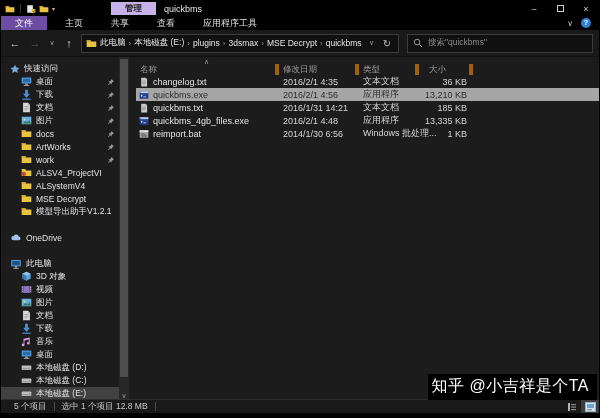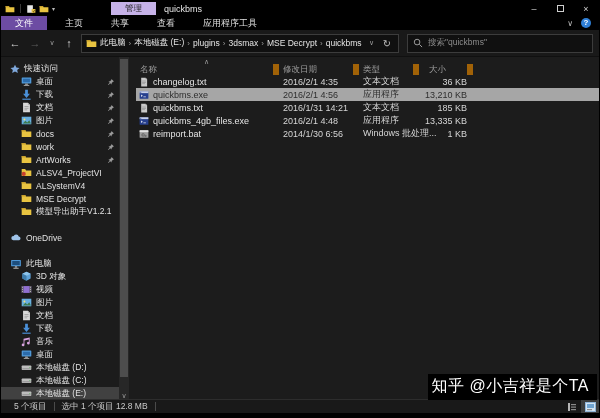--- a/index.html
+++ b/index.html
@@ -6,21 +6,21 @@
   html,body { width:600px; height:418px; background:#000; overflow:hidden; }
   body { font-family:"Liberation Sans","DejaVu Sans",sans-serif; color:#e6e6e6; }
   .window { position:relative; width:600px; height:418px; background:#1c1c1c; border:1px solid #000; }
 
   
   .titlebar { height:15px; background:#000; display:flex; align-items:center; }
   .qat { display:flex; align-items:center; gap:3px; padding-left:4px; }
   .qat .sep { width:1px; height:9px; background:#3a3a3a; margin:0 2px; }
   .qat svg { display:block; }
   .qat .dd { color:#bbbbbb; font-size:6px; line-height:6px; }
-  .manage-badge { margin-left:56px; background:#c6b2e8; color:#1b1b1b; font-size:8.5px; padding:1px 14px; height:13px; display:flex; align-items:center; }
+  .manage-badge { margin-left:56px; background:#c6b2e8; color:#1b1b1b; font-size:8.5px; padding:1px 14px; height:13px; display:flex; align-items:center;font-weight:bold; }
   .win-title { margin-left:8px; font-size:9px; color:#e8e8e8; }
   .win-controls { margin-left:auto; display:flex; height:15px; }
   .win-btn { width:26px; display:flex; align-items:center; justify-content:center; font-size:9px; color:#cfcfcf; cursor:default; }
   .max-glyph { width:7px; height:7px; border:1px solid #cfcfcf; display:block; }
 
   
   .ribbon { height:14px; background:#000; display:flex; align-items:stretch; font-size:9px;gap:8px; }
   .rtab { padding:0 10px; display:flex; align-items:center; color:#e0e0e0; }
   .rtab.file { background:#6d4ca3; color:#fff; padding:0 14px; }
   .ribbon-right { margin-left:auto; display:flex; align-items:center; gap:8px; padding-right:8px; }
@@ -50,21 +50,21 @@
   .side-item.selected { background:#414141; }
   .side-item .pin { margin-left:auto; margin-right:4px; flex:none; }
   .side-item svg { flex:none; }
   .side-scroll { width:10px; background:#272727; position:relative; flex:none; }
   .side-scroll .thumb { position:absolute; top:2px; left:1px; width:8px; height:318px; background:#4d4d4d; }
   .side-scroll .s-arrow { position:absolute; bottom:1px; left:0; width:10px; text-align:center; color:#9a9a9a; font-size:7px; }
 
   .content { flex:1; padding:2px 0 0 7px; overflow:hidden; position:relative; }
   .grid { display:grid; grid-template-columns:143px 80px 60px 54px; align-items:center; }
   .col-headers { height:16px; font-size:8.5px; color:#9d9d9d; position:relative; }
-  .col-h { padding-left:4px; border-right:6px solid #a16207; height:11px; line-height:11px; align-self:end; }
+  .col-h { padding-left:4px; border-right:4px solid #a16207; height:11px; line-height:11px; align-self:end; }
   .col-h.size { text-align:left; padding-left:10px; }
   .sort-arrow { position:absolute; left:68px; top:-1px; font-size:7px; color:#9d9d9d; }
   .frow { height:13px; font-size:9px; color:#e4e4e4; }
   .frow .name { display:flex; align-items:center; gap:4px; padding-left:3px; overflow:hidden; white-space:nowrap; }
   .frow .date, .frow .type { color:#d6d6d6; padding-left:4px; white-space:nowrap; }
   .frow .size { text-align:right; padding-right:6px; color:#d6d6d6; white-space:nowrap; }
   .frow.selected { background:#a6a6a6; }
   .frow.selected .name, .frow.selected .date, .frow.selected .type, .frow.selected .size { color:#2e2e2e; }
   .frow svg { flex:none; }
 
@@ -310,30 +310,30 @@
           </svg>
           <span>docs</span>
           <svg class="pin" width="8" height="8">
             <use href="#i-pin"></use>
           </svg>
         </div>
       <div class="side-item">
           <svg width="11" height="11">
             <use href="#i-folder"></use>
           </svg>
+          <span>ArtWorks</span>
+          <svg class="pin" width="8" height="8">
+            <use href="#i-pin"></use>
+          </svg>
+        </div>
+      <div class="side-item">
+          <svg width="11" height="11">
+            <use href="#i-folder"></use>
+          </svg>
           <span>work</span>
-          <svg class="pin" width="8" height="8">
-            <use href="#i-pin"></use>
-          </svg>
-        </div>
-      <div class="side-item">
-          <svg width="11" height="11">
-            <use href="#i-folder"></use>
-          </svg>
-          <span>ArtWorks</span>
           <svg class="pin" width="8" height="8">
             <use href="#i-pin"></use>
           </svg>
         </div>
       <div class="side-item">
           <svg width="11" height="11">
             <use href="#i-folder-badge"></use>
           </svg>
           <span>ALSV4_ProjectVI</span>
         </div>

